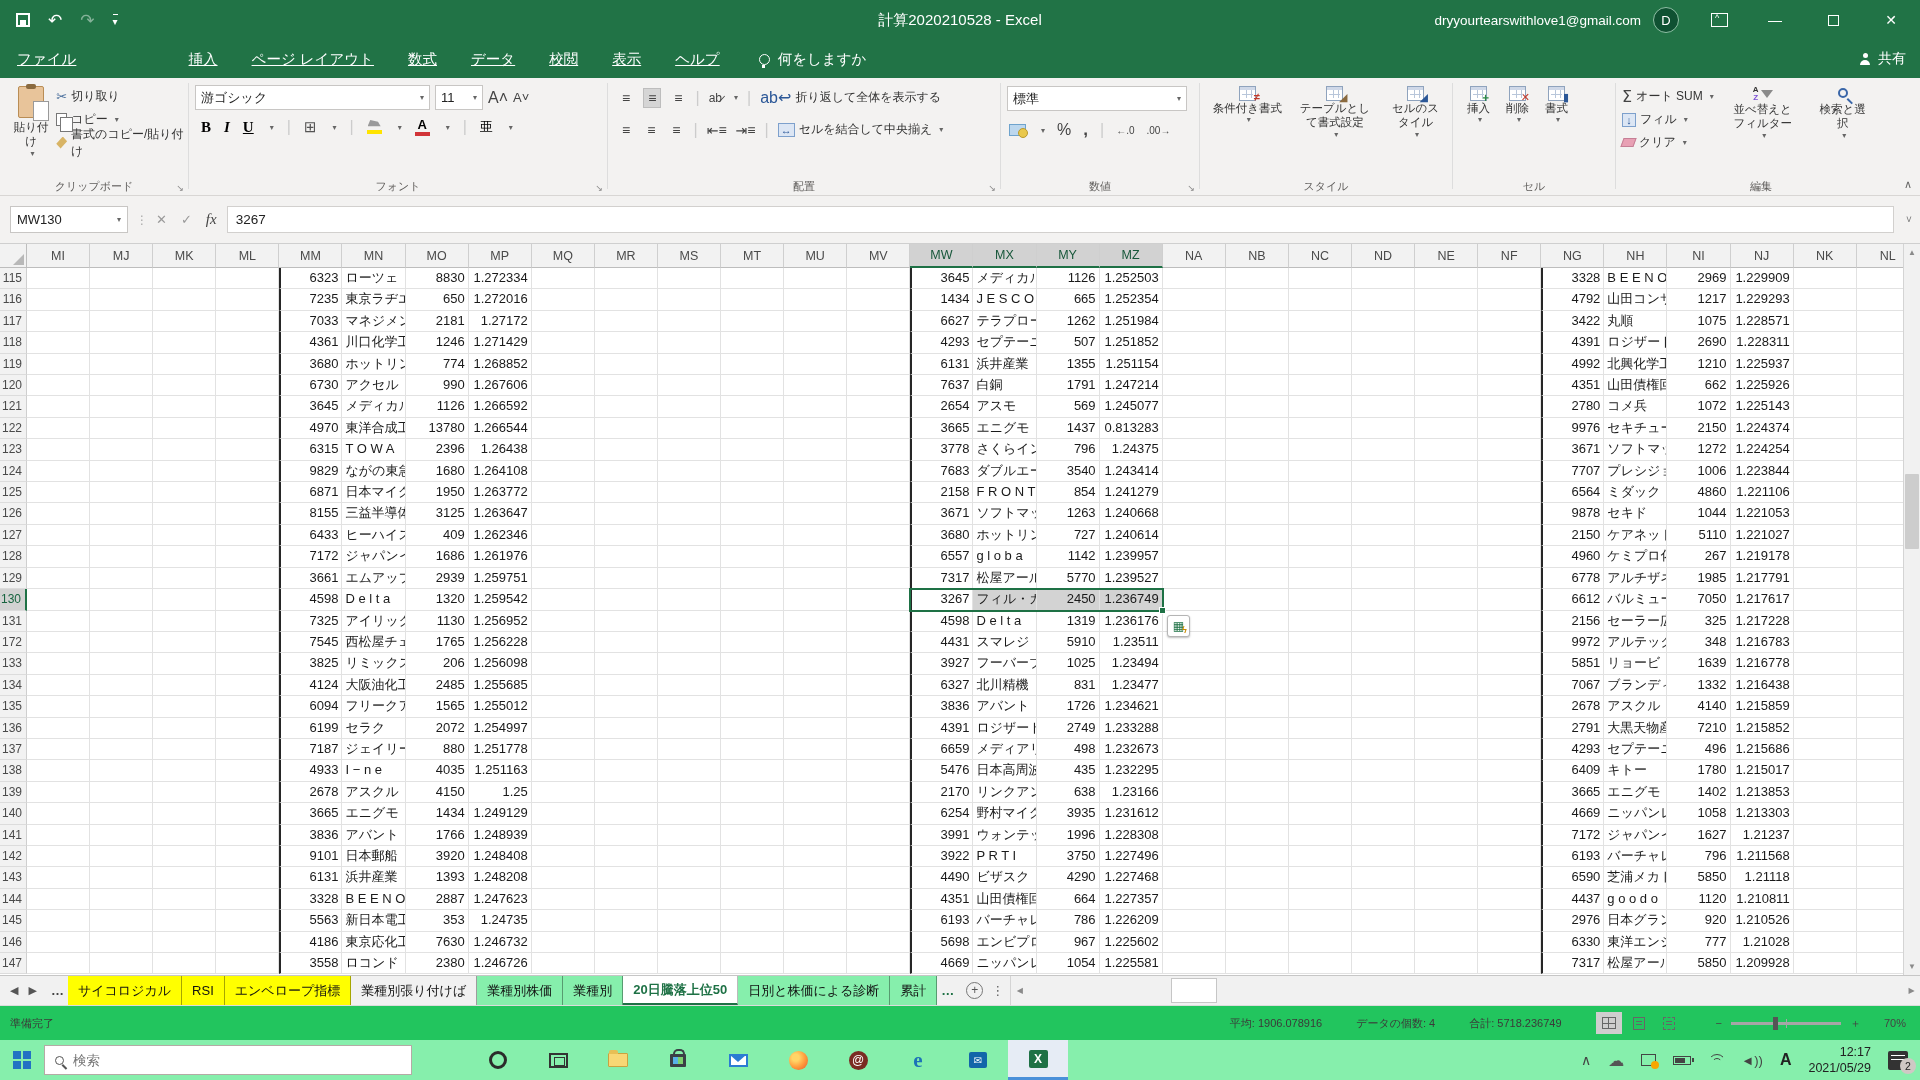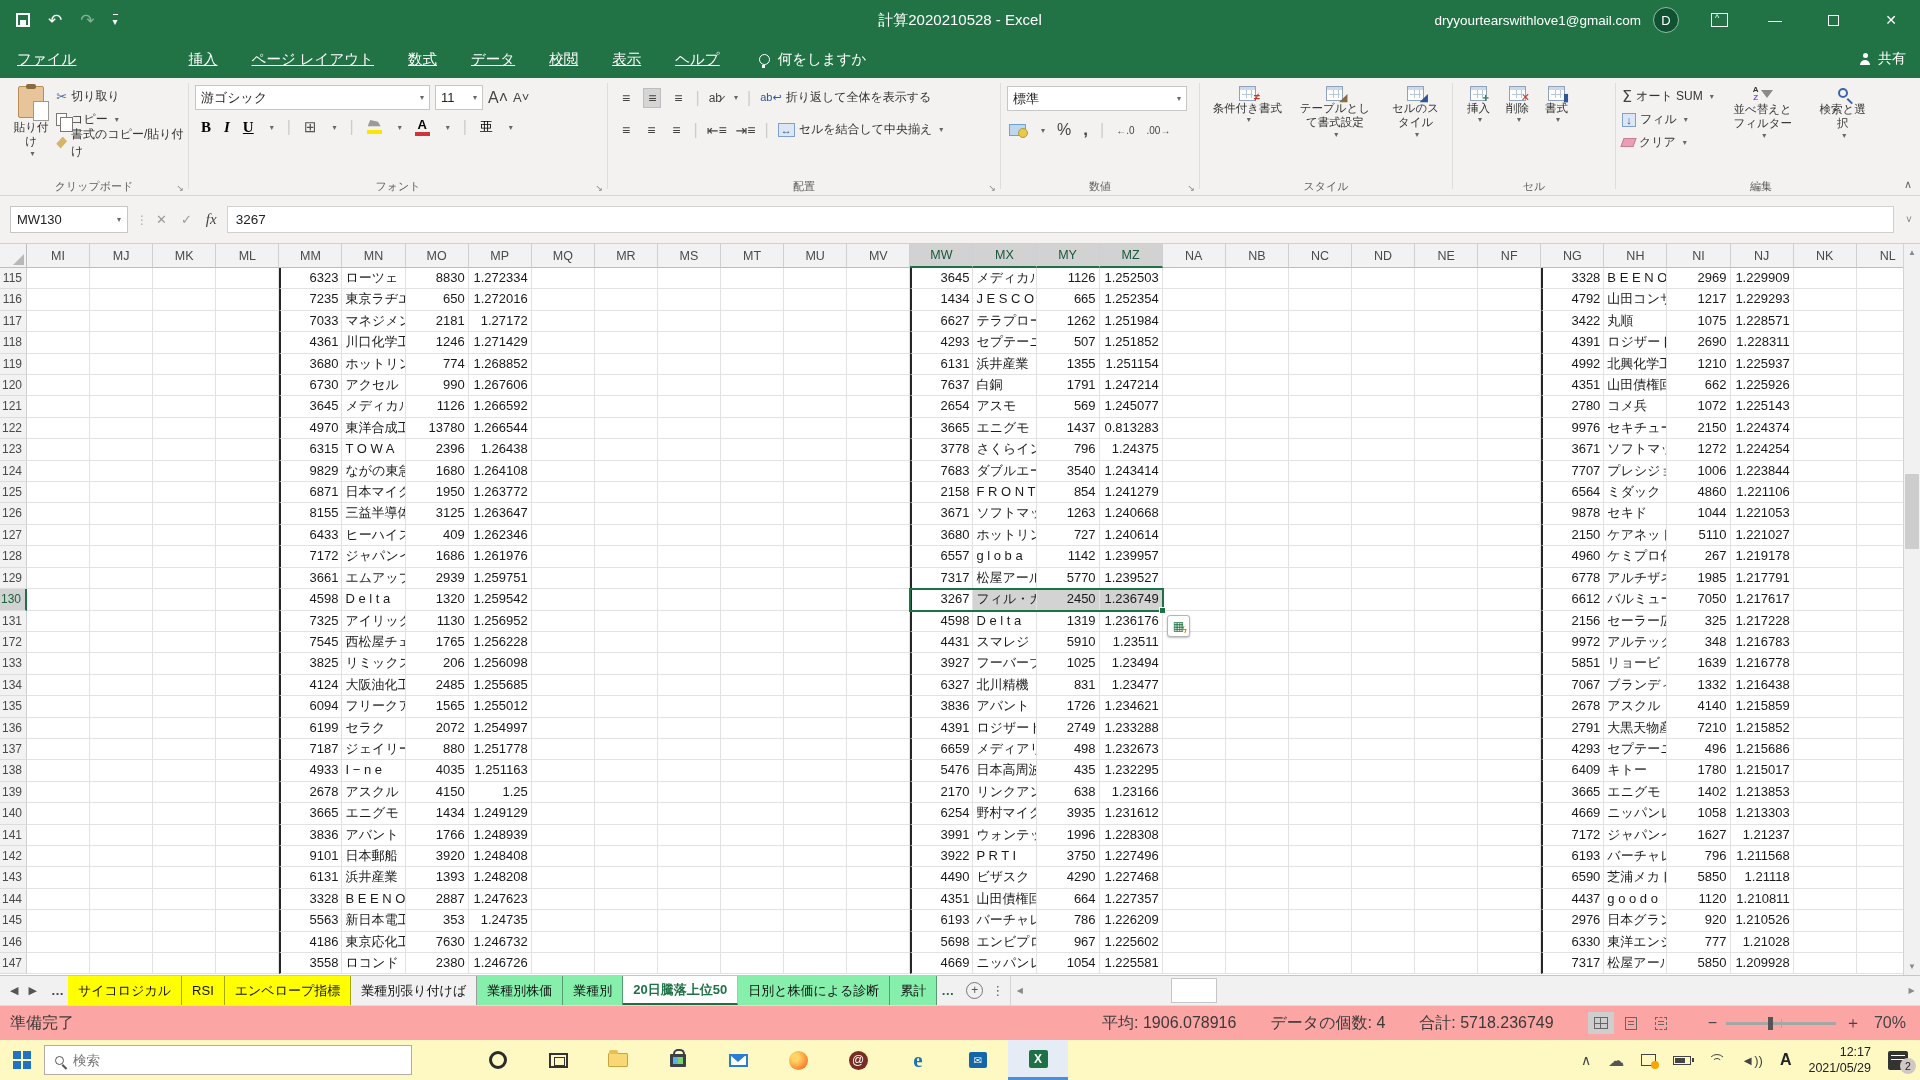--- a/index.html
+++ b/index.html
@@ -130,39 +130,39 @@
   .stab.plain{background:#f1f1f1;}
   .stab.active{background:#fff;color:#1e7145;font-weight:700;border-bottom:2.5px solid #1e7145;border-right:1px solid #bbb;}
   .newsheet{width:17px;height:17px;border:1px solid #777;border-radius:50%;color:#555;font-size:12px;line-height:15px;text-align:center;align-self:center;margin:0 8px;}
   .smore{align-self:center;color:#666;margin-right:6px;}
   .hscroll{flex:1;display:flex;align-items:stretch;background:#f1f1f1;border-left:1px solid #d4d4d4;position:relative;}
   .hscroll .arr{width:17px;display:flex;align-items:center;justify-content:center;color:#8a8a8a;font-size:8px;}
   .hscroll .arr.right{position:absolute;right:0;top:0;bottom:0;}
   .hthumb{position:absolute;left:160px;top:2px;height:25px;width:46px;background:#fff;border:1px solid #c6c6c6;}
 
   
-  .statusbar{position:absolute;top:1005px;left:0;width:1920px;height:35px;background:#fca5a5;border-top:1px solid #dcdcdc;display:flex;align-items:center;font-size:16px;color:#3b3a39;}
+  .statusbar{position:absolute;top:1005px;left:0;width:1920px;height:35px;background:#22c55e;border-top:1px solid #dcdcdc;display:flex;align-items:center;font-size:11px;color:#3b3a39;}
   .statusbar .mode{margin-left:10px;}
   .sright{margin-left:auto;display:flex;align-items:center;gap:34px;margin-right:14px;}
   .viewicons{display:flex;gap:4px;}
   .vicon{width:26px;height:22px;display:flex;align-items:center;justify-content:center;color:#555;}
   .vicon.on{background:#cfcece;}
   .vg{width:14px;height:12px;border:1px solid #666;background:
       linear-gradient(#666,#666) 50% 0/1px 100% no-repeat,
       linear-gradient(#666,#666) 0 50%/100% 1px no-repeat;}
   .vp{width:12px;height:13px;border:1px solid #666;position:relative;}
   .vp:after{content:"";position:absolute;left:2px;top:3px;right:2px;height:1px;background:#666;box-shadow:0 3px 0 #666;}
   .zoomer{display:flex;align-items:center;gap:9px;color:#444;}
   .ztrack{width:110px;height:3px;background:#a6a6a6;position:relative;}
   .ztrack:before{content:"";position:absolute;left:50%;top:-3px;width:1px;height:9px;background:#a6a6a6;}
   .zthumb{position:absolute;left:42px;top:-5px;width:5px;height:13px;background:#555;}
   .zpct{min-width:36px;text-align:right;}
 
   
-  .taskbar{position:absolute;top:1040px;left:0;width:1920px;height:40px;background:#fef9c3;display:flex;align-items:center;}
+  .taskbar{position:absolute;top:1040px;left:0;width:1920px;height:40px;background:#86efac;display:flex;align-items:center;}
   .startbtn{width:44px;height:40px;display:flex;align-items:center;justify-content:center;}
   .winlogo{display:grid;grid-template-columns:8px 8px;grid-template-rows:8px 8px;gap:1.5px;}
   .winlogo i{background:#2272c3;display:block;}
   .searchbox{width:368px;height:30px;background:#fff;border:1px solid #b5aaa5;display:flex;align-items:center;padding:0 10px;gap:9px;}
   .searchbox input{border:none;outline:none;font-size:13.5px;color:#333;width:100%;background:transparent;font-family:inherit;}
   .i-search{width:9px;height:9px;border:1.7px solid #555;border-radius:50%;position:relative;flex:none;}
   .i-search:after{content:"";position:absolute;left:7px;top:7px;width:6px;height:1.7px;background:#555;transform:rotate(45deg);transform-origin:0 0;}
   .tslot{width:60px;height:40px;display:flex;align-items:center;justify-content:center;position:relative;}
   .tslot.active{background:#e6ecf5;border-bottom:3px solid #4a90d9;}
   .i-ring{width:18px;height:18px;border:3px solid #2b2b2b;border-radius:50%;}
@@ -320,21 +320,21 @@
       <div style="display:flex;flex-direction:column;gap:9px;padding-top:3px;">
         <div style="display:flex;gap:9px;align-items:center;padding-left:4px;">
           <span class="mini togglebox">≡</span>
           <span class="mini togglebox on">≡</span>
           <span class="mini togglebox">≡</span>
           <span style="color:#ccc">|</span>
           <span class="mini" style="font-size:12px">ab̷</span>
             <span class="dd">▾</span>
           <span style="color:#ccc">|</span>
           <span class="srow">
-              <span style="color:#2b5797;font-size:11px">ab↩</span>
+              <span style="color:#2b5797;font-size:16px">ab↩</span>
               <span>折り返して全体を表示する</span>
             </span>
         </div>
         <div style="display:flex;gap:9px;align-items:center;padding-left:4px;">
           <span class="mini togglebox">≡</span>
           <span class="mini togglebox">≡</span>
           <span class="mini togglebox">≡</span>
           <span style="color:#ccc">|</span>
           <span class="mini">⇤≡</span>
           <span class="mini">⇥≡</span>

